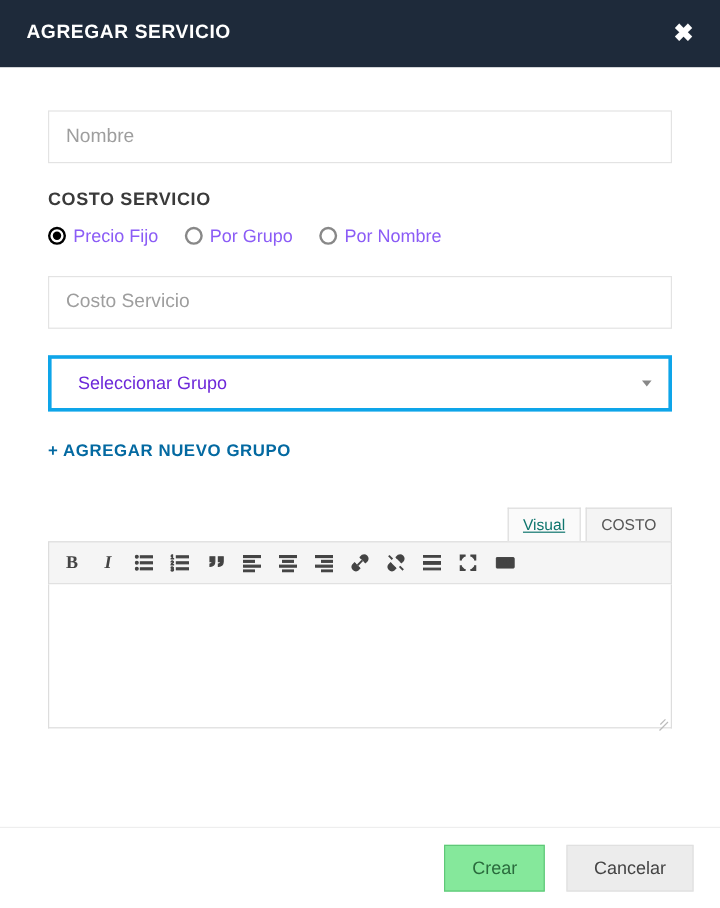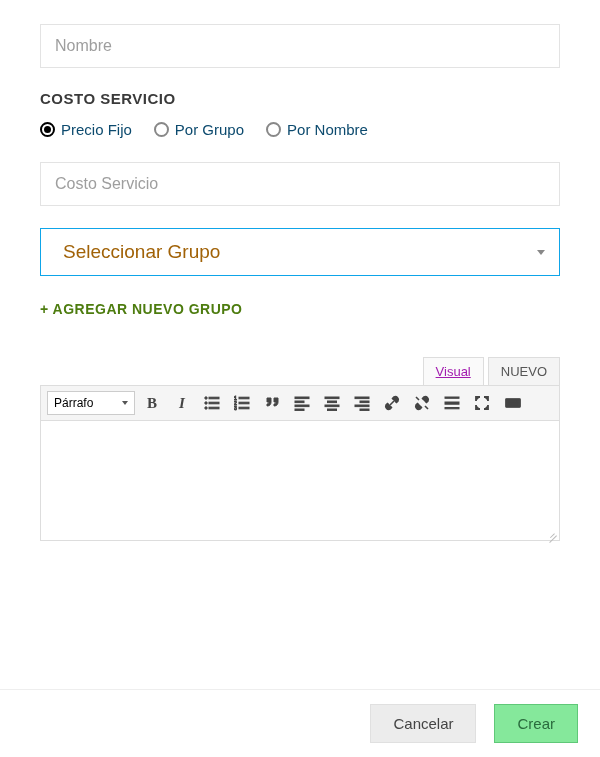--- a/index.html
+++ b/index.html
@@ -36,20 +36,21 @@
     color: #fff;
     font-size: 20px;
     font-weight: bold;
     cursor: pointer;
     line-height: 1;
   }
   .modal-body {
     flex: 1;
     padding: 24px 40px 20px 40px;
     overflow: auto;
+    margin-top: 12px;
   }
   .field-input {
     width: 100%;
     border: 1px solid #e3e3e3;
     padding: 12px 14px;
     font-size: 16px;
     color: #555;
     background: #fff;
     margin-bottom: 22px;
   }
@@ -62,24 +63,23 @@
     margin-bottom: 14px;
   }
   .radio-row {
     display: flex;
     gap: 22px;
     margin-bottom: 24px;
     align-items: center;
   }
   .radio-item {
     display: flex;
-    align-items: center;
     gap: 6px;
     font-size: 15px;
-    color: #0c4a6e;
+    color: #8b5cf6;
     cursor: pointer;
   }
   .radio-outer {
     width: 15px; height: 15px;
     border: 2px solid #888;
     border-radius: 50%;
     display: inline-flex;
     align-items: center;
     justify-content: center;
     flex-shrink: 0;
@@ -90,42 +90,42 @@
   .radio-inner {
     width: 7px; height: 7px;
     background: #000;
     border-radius: 50%;
     display: none;
   }
   .radio-outer.checked .radio-inner { display: block; }
 
   .select-wrap {
     width: 100%;
-    border: 1px solid #0ea5e9;
+    border: 3px solid #0ea5e9;
     padding: 12px 14px;
-    font-size: 19px;
-    color: #a16207;
+    font-size: 15px;
+    color: #6d28d9;
     background: #fff;
     margin-bottom: 24px;
     display: flex;
     align-items: center;
     justify-content: space-between;
     cursor: pointer;
   }
   .select-caret {
     width: 0; height: 0;
     border-left: 4px solid transparent;
     border-right: 4px solid transparent;
     border-top: 5px solid #888;
   }
 
   .add-group-link {
     font-size: 14px;
     font-weight: 700;
-    color: #4d7c0f;
+    color: #0369a1;
     letter-spacing: 0.5px;
     cursor: pointer;
     margin-bottom: 40px;
     display: inline-block;
   }
 
   .editor-wrap {
     width: 100%;
   }
   .editor-tabs {
@@ -138,21 +138,21 @@
     border: 1px solid #ddd;
     border-bottom: none;
     padding: 6px 12px;
     font-size: 13px;
     color: #555;
     background: #f4f4f4;
     cursor: pointer;
   }
   .editor-tab.active {
     background: #fafafa;
-    color: #a21caf;
+    color: #0f766e;
     text-decoration: underline;
   }
   .editor-toolbar {
     border: 1px solid #ddd;
     background: #f5f5f5;
     padding: 4px 6px;
     display: flex;
     flex-wrap: wrap;
     align-items: center;
     gap: 4px;
@@ -235,20 +235,24 @@
   .btn-create {
     background: #85e89b;
     color: #2a6b3d;
     border: 1px solid #5fc878;
   }
 </style>
 </head>
 <body>
 
 <div class="modal">
+  <div class="modal-header">
+    <div class="title">AGREGAR SERVICIO</div>
+    <div class="close">✖</div>
+  </div>
 
   <div class="modal-body">
 
     <input class="field-input" type="text" placeholder="Nombre" style="">
 
     <div class="section-label">COSTO SERVICIO</div>
 
     <div class="radio-row">
       <label class="radio-item">
         <span class="radio-outer checked">
@@ -271,28 +275,24 @@
     <div class="select-wrap">
       <span style="padding-left:8px;">Seleccionar Grupo</span>
       <span class="select-caret"></span>
     </div>
 
     <div class="add-group-link">+ AGREGAR NUEVO GRUPO</div>
 
     <div class="editor-wrap">
       <div class="editor-tabs">
         <div class="editor-tab active">Visual</div>
-        <div class="editor-tab">NUEVO</div>
+        <div class="editor-tab">COSTO</div>
       </div>
 
       <div class="editor-toolbar">
-        <div class="format-select">
-          <span>Párrafo</span>
-          <span class="format-caret"></span>
-        </div>
 
         <span class="tb-btn tb-bold">B</span>
         <span class="tb-btn tb-italic">I</span>
 
         <span class="tb-btn">
           <svg viewBox="0 0 16 16">
               <circle cx="2" cy="3" r="1.2"></circle>
               <rect x="5" y="2.2" width="10" height="1.6"></rect>
               <circle cx="2" cy="8" r="1.2"></circle>
               <rect x="5" y="7.2" width="10" height="1.6"></rect>
@@ -383,16 +383,16 @@
       </div>
 
       <div class="editor-area">
         <div class="resize-handle"></div>
       </div>
     </div>
 
   </div>
 
   <div class="modal-footer">
+    <button class="btn btn-create">Crear</button>
     <button class="btn btn-cancel">Cancelar</button>
-    <button class="btn btn-create">Crear</button>
   </div>
 </div>
 
 </body></html>

